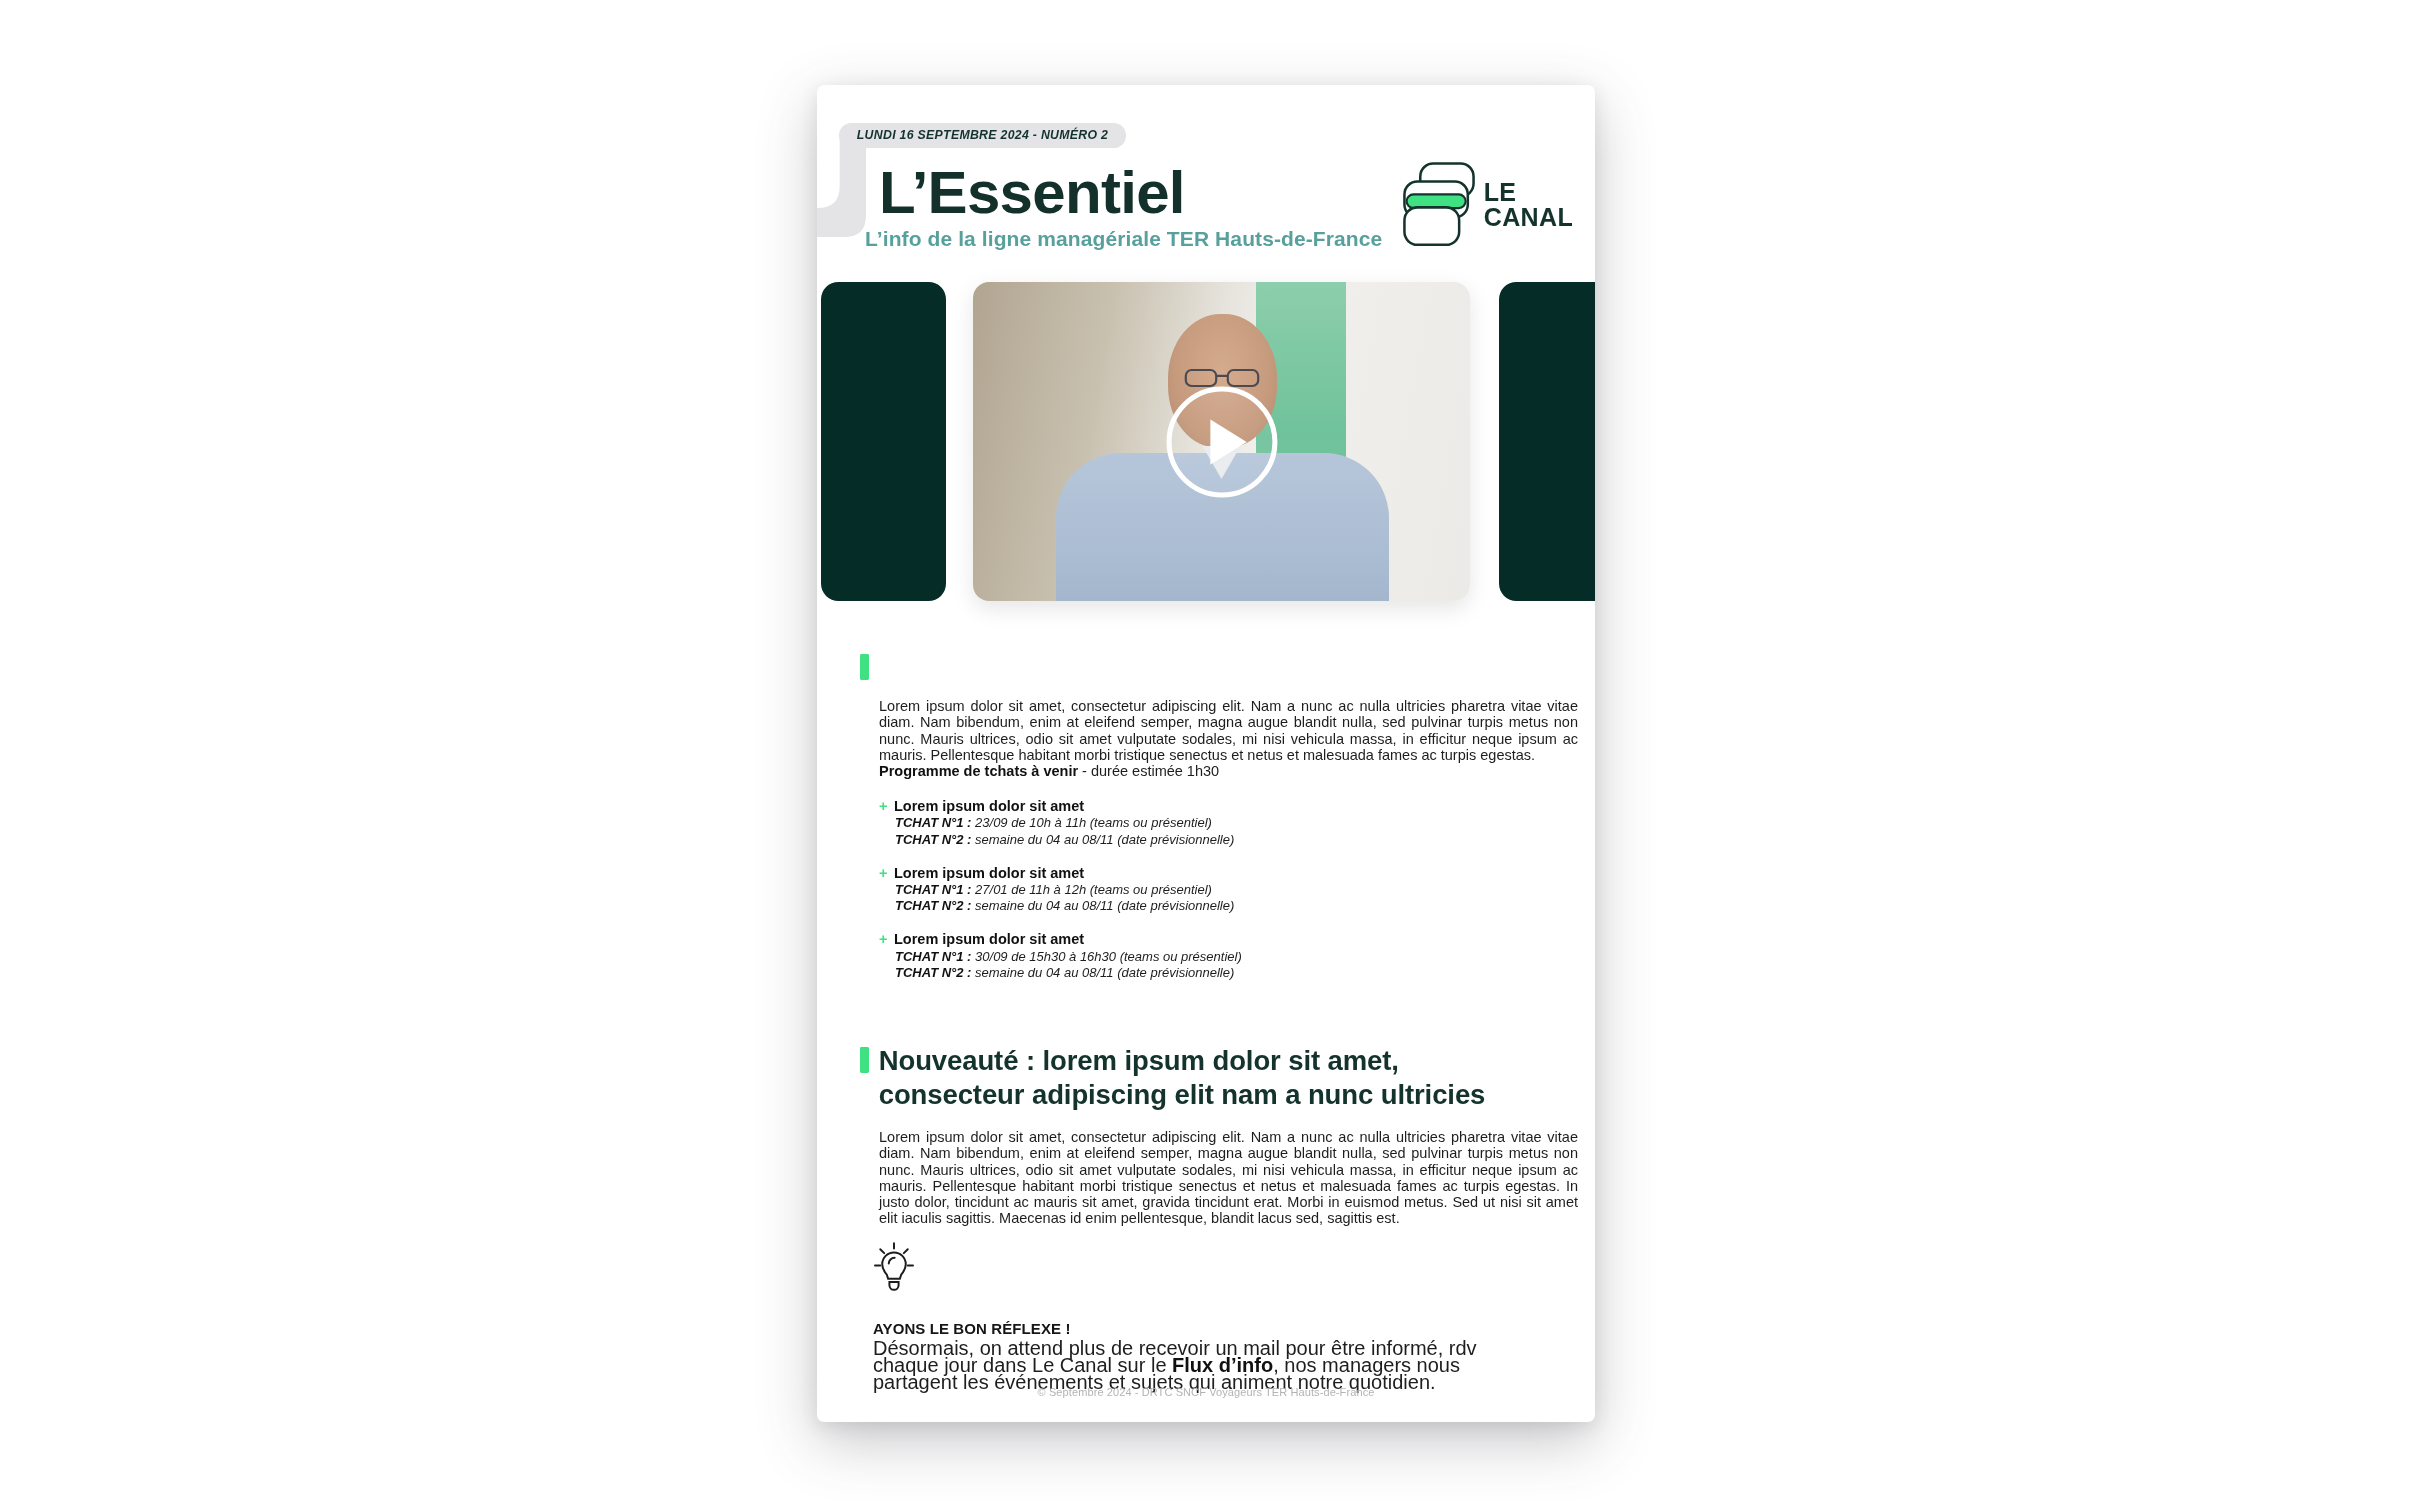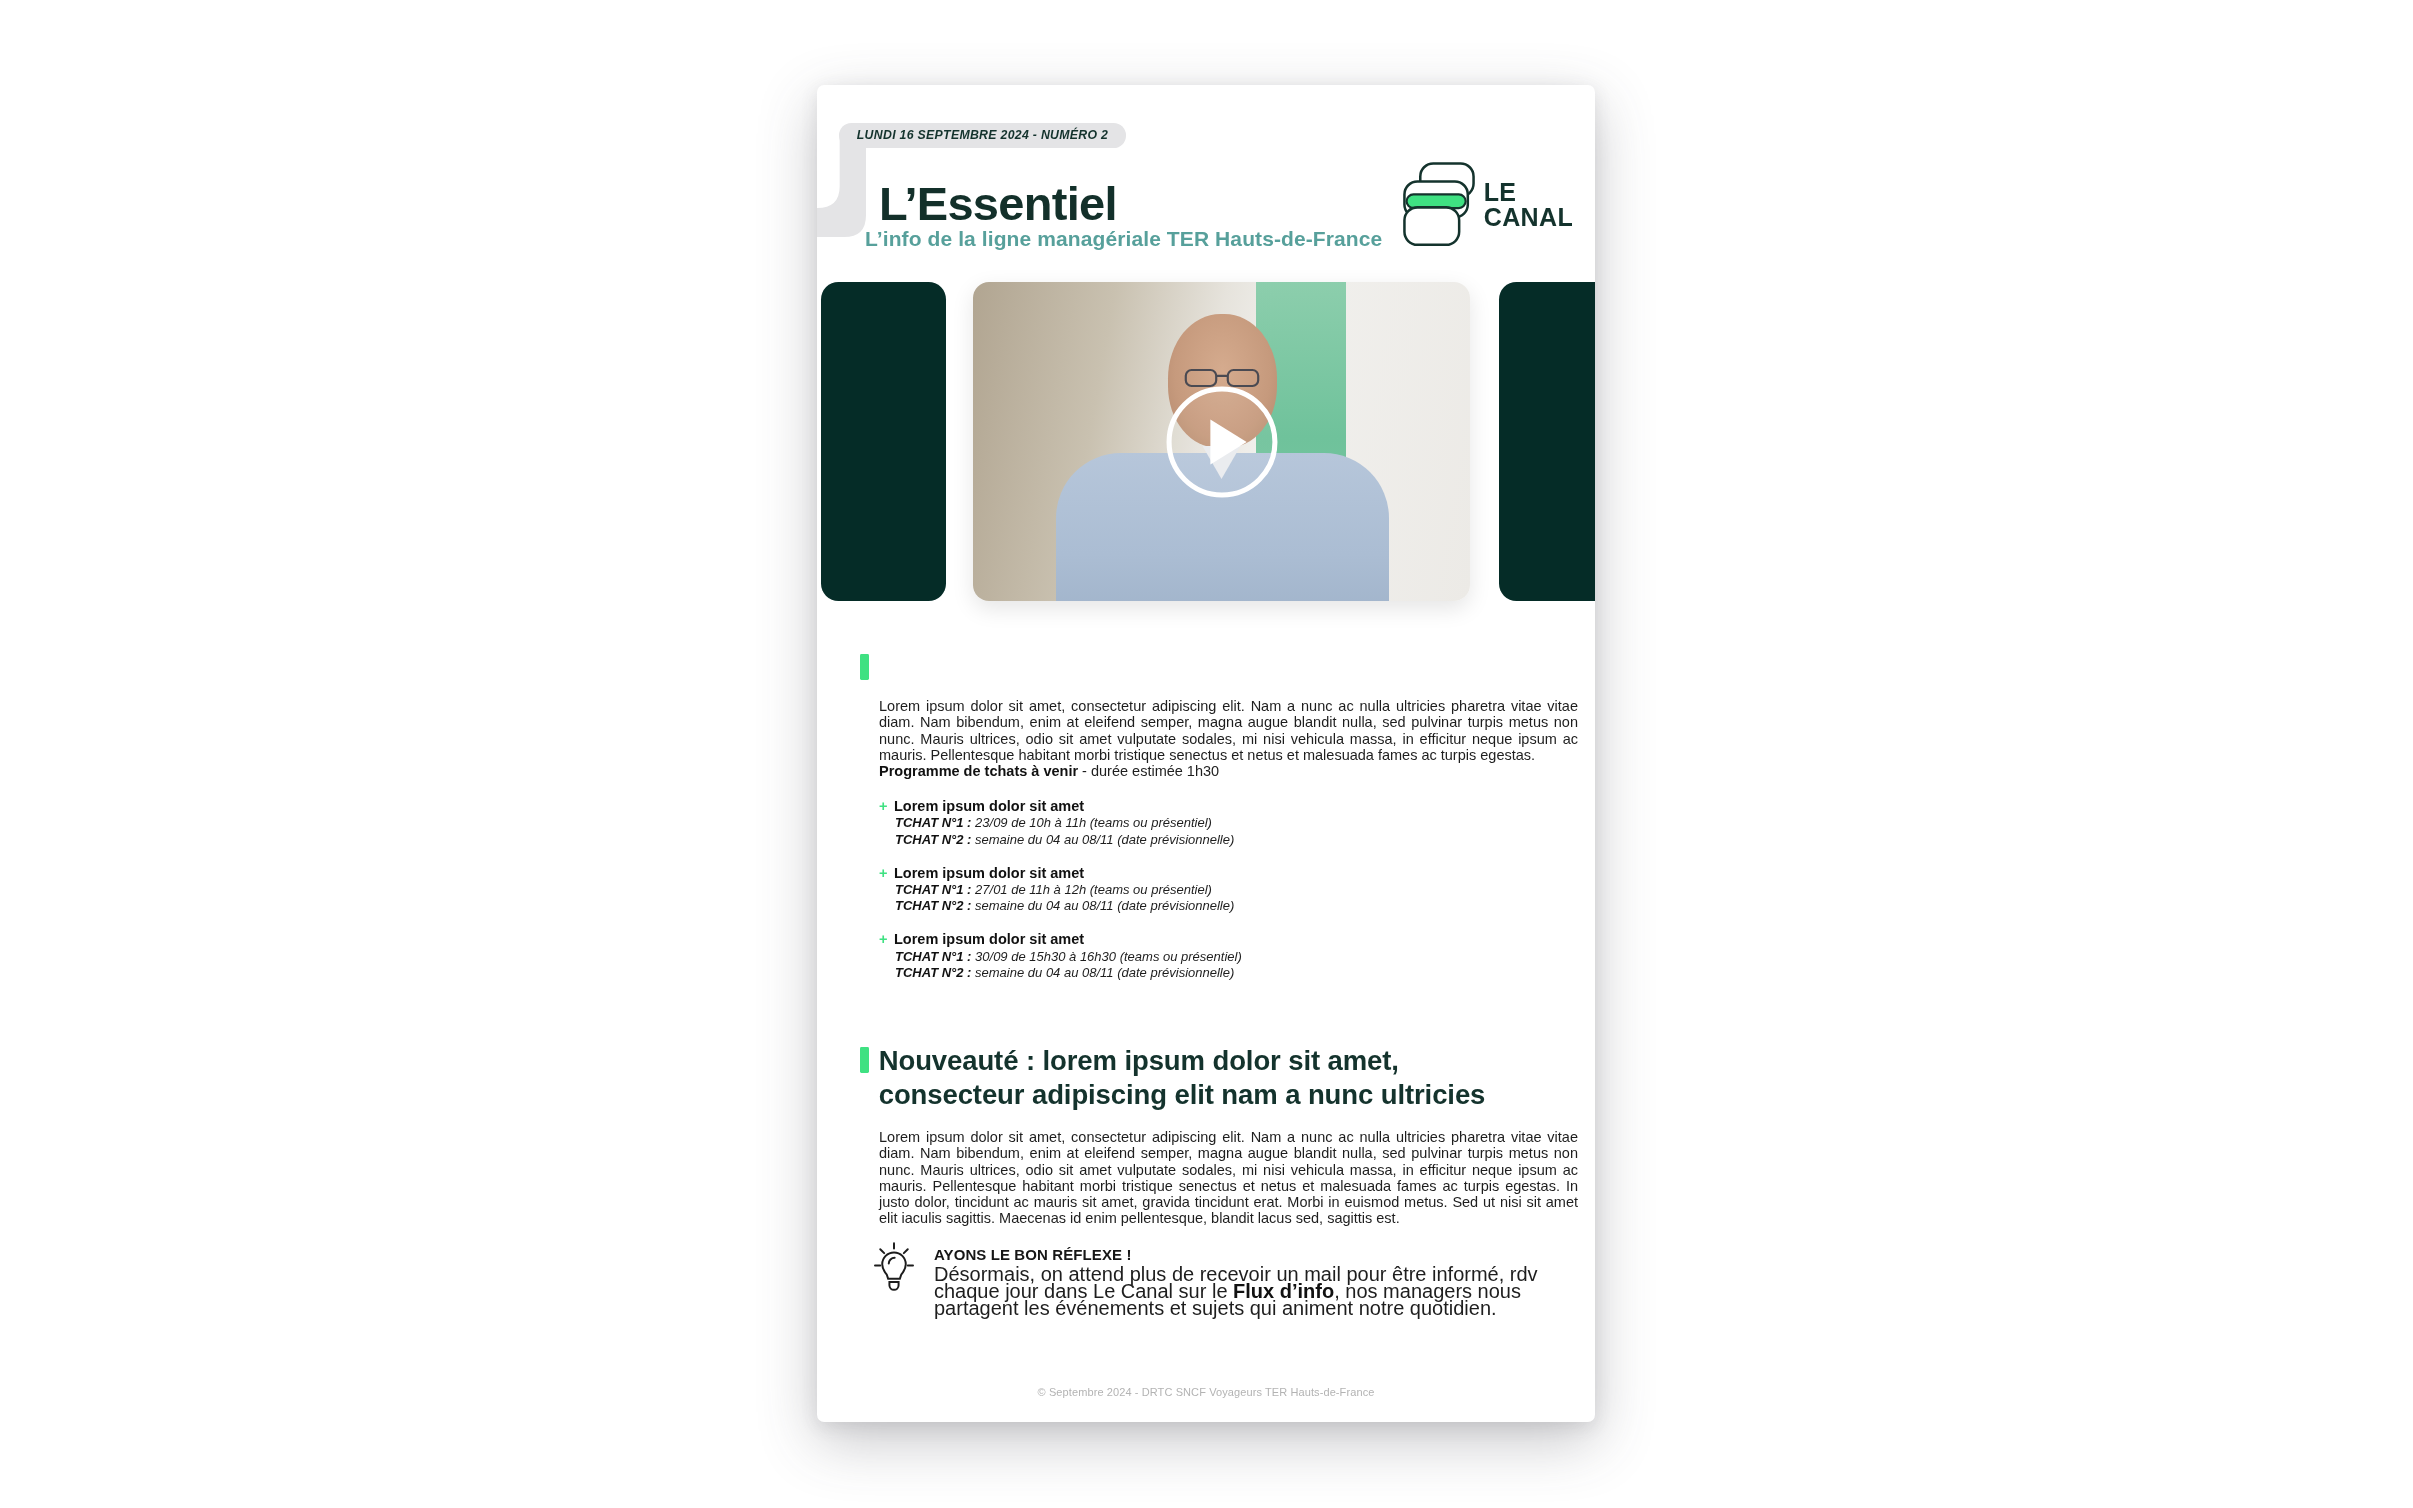--- a/index.html
+++ b/index.html
@@ -17,22 +17,22 @@
   
   .swoosh{position:absolute;left:0;top:43px;width:49px;height:109px;}
   .badge{
     position:absolute;left:22.4px;top:38px;height:24.6px;line-height:24.6px;
     background:#e4e4e6;border-radius:12.3px;padding:0 17.4px;
     font-size:12.3px;font-weight:700;letter-spacing:0.3px;color:#14332d;white-space:nowrap;
     z-index:2;
     font-style:italic;
   }
   .title{
-    position:absolute;left:62px;top:92px;
-    font-size:47px;line-height:54px;font-weight:800;letter-spacing:-0.7px;color:#13302a;
+    position:absolute;left:62px;top:81px;
+    font-size:60px;line-height:54px;font-weight:800;letter-spacing:-0.7px;color:#13302a;
   }
   .subtitle{
     position:absolute;left:48px;top:142px;
     font-size:21px;font-weight:700;color:#57a09b;letter-spacing:0.1px;
   }
   .logo{position:absolute;left:586px;top:77px;display:flex;align-items:center;gap:8.7px;}
   .logo-text{font-size:25px;line-height:25px;font-weight:700;color:#14332d;letter-spacing:0.4px;}
   
   .carousel{position:absolute;left:0;top:197px;width:100%;height:319px;}
   .side-card{position:absolute;top:0;height:319px;background:#052c27;}
@@ -71,21 +71,21 @@
   .accent-bar{flex:0 0 8.7px;width:8.7px;height:26px;background:#3fe182;border-radius:1.4px;margin:2.9px 10px 0 -19px;}
   .sec-head h2{margin:0;font-size:27.5px;line-height:34px;font-weight:800;color:#14332d;letter-spacing:-0.1px;}
   .para{font-size:14.5px;line-height:16.3px;text-align:justify;color:#1e1e1e;}
   .program b{font-weight:800;color:#111;}
   .tchat-item{margin-bottom:16.6px;}
   .tchat-title{font-size:14.5px;line-height:17.4px;font-weight:800;color:#111;}
   .plus{color:#3fe182;font-weight:800;margin-right:6.5px;}
   .tchat-line{font-size:13px;line-height:16.3px;padding-left:16px;color:#1e1e1e;font-style:italic;}
   .tchat-line b{font-weight:800;color:#111;}
   
-  .callout{position:absolute;left:56px;top:1157px;width:709px;display:flex;align-items:flex-start;gap:19px;}
+  .callout{position:absolute;left:56px;top:1157px;width:709px;display:flex;align-items:flex-start;gap:19px;flex-direction:column;}
   .callout-text{padding-top:4.3px;}
   .callout-title{font-size:15px;font-weight:800;color:#161616;letter-spacing:0.1px;margin-bottom:2.9px;}
   .callout-body{font-size:20px;line-height:17px;color:#1e1e1e;max-width:637px;}
   .callout-body b{font-weight:800;color:#111;}
   
   .footer{
     position:absolute;left:0;top:1301px;width:100%;text-align:center;
     font-size:11px;color:#b3b3b3;letter-spacing:0.1px;
   }
 </style>

